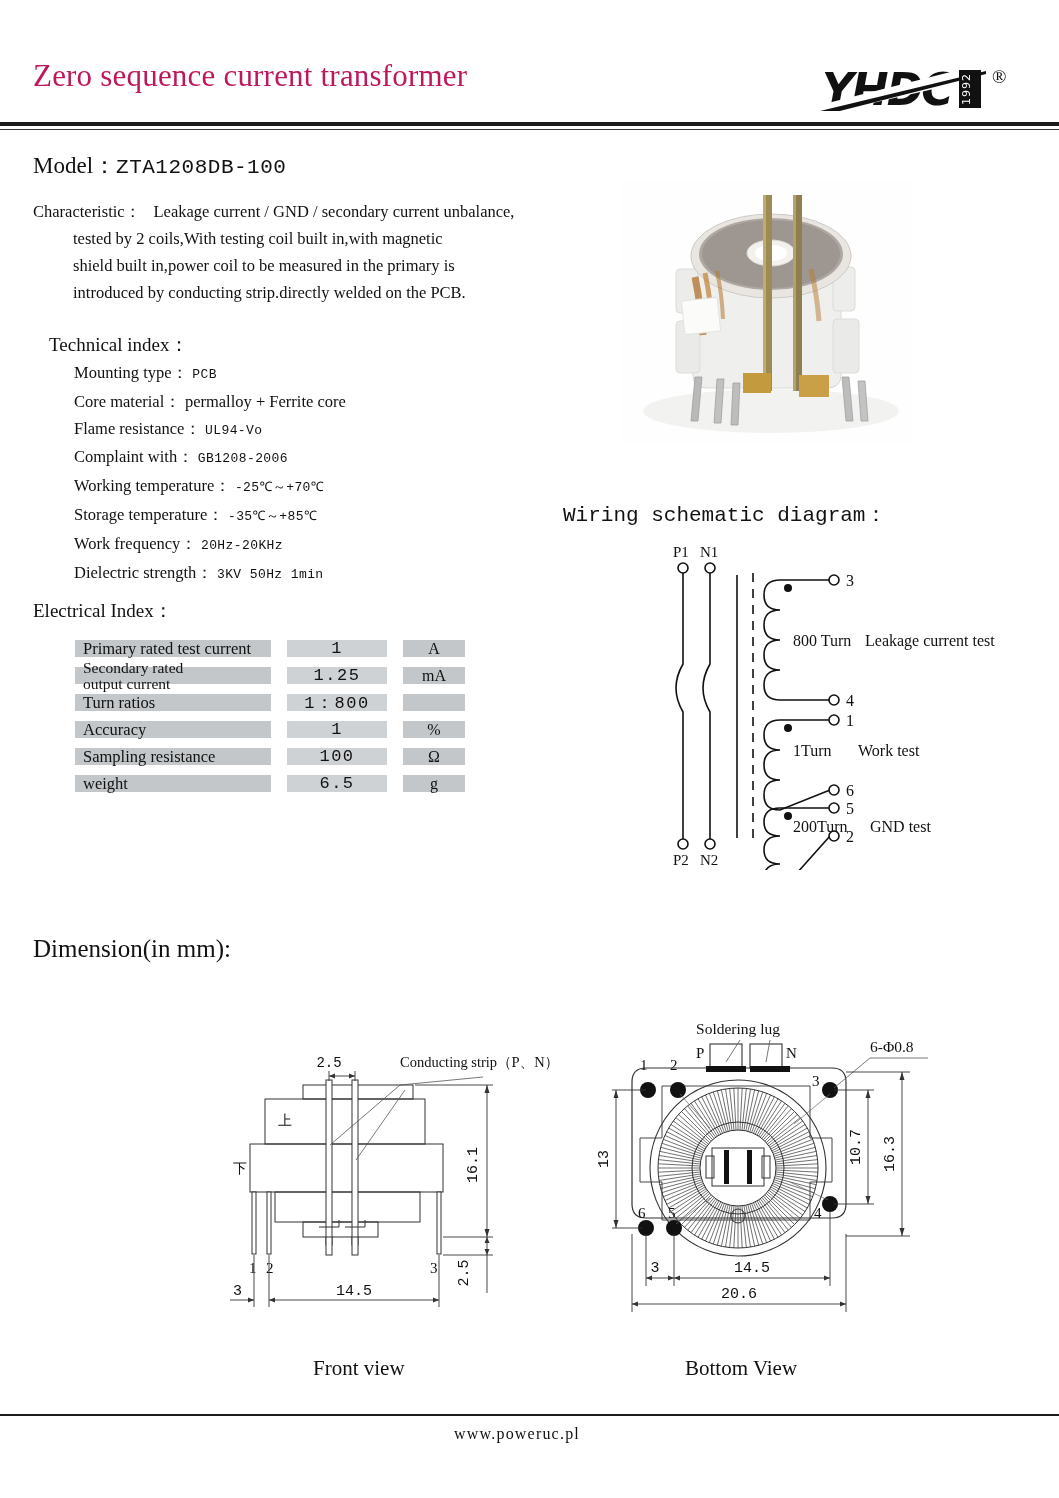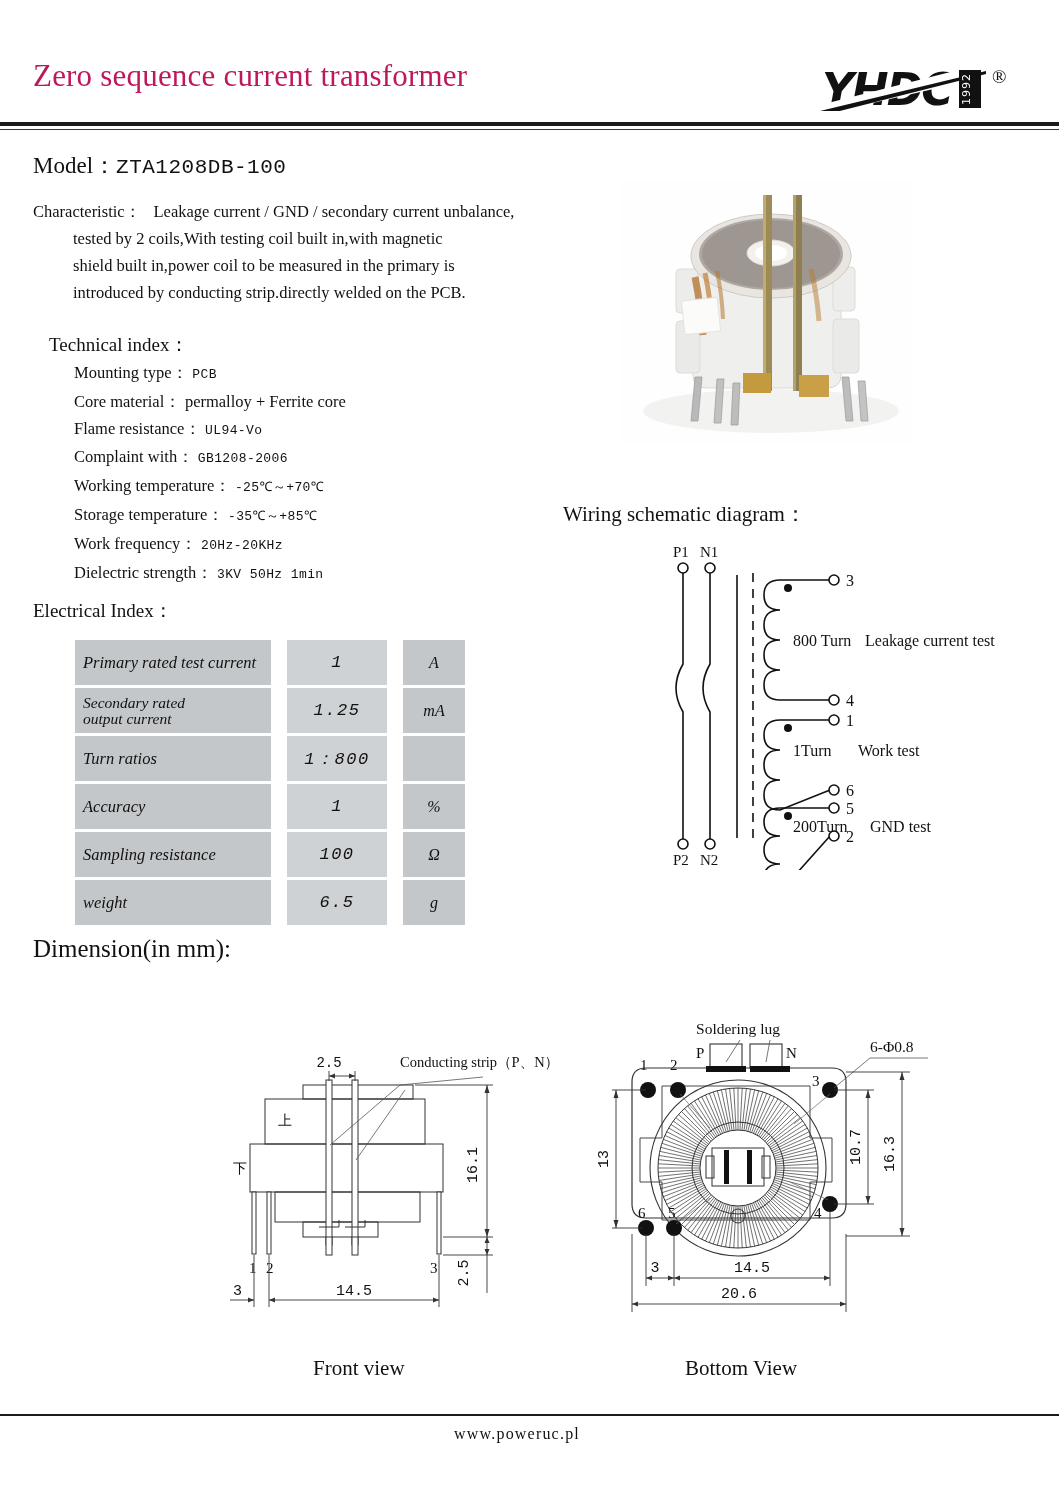--- a/index.html
+++ b/index.html
@@ -32,41 +32,41 @@
 
   
   .techhead{position:absolute;left:33px;top:332px;font-size:19px;margin-left:16px;}
   .techlist{position:absolute;left:74px;top:360px;font-size:16.5px;line-height:26.8px;}
   .techlist .row{white-space:nowrap;}
   .techlist .val{font-family:"Liberation Mono", monospace;font-size:13px;letter-spacing:.4px;}
 
   
   .elechead{position:absolute;left:33px;top:598px;font-size:19px;text-align:right;}
   .etable{position:absolute;left:75px;top:640px;}
-  .etrow{display:flex;margin-bottom:3px;height:45px;font-style:italic;}
+  .etrow{display:flex;margin-bottom:10px;height:17px;}
   .ec-label{
     width:196px;background:#c3c7c9;display:flex;align-items:center;
     padding-left:8px;box-sizing:border-box;font-size:16.5px;line-height:18px;
   }
   .ec-label.two{line-height:16px;font-size:15.5px;}
   .ec-val{
     width:100px;margin-left:16px;background:#ced2d4;display:flex;
     align-items:center;justify-content:center;
     font-family:"Liberation Mono", monospace;font-size:17px;letter-spacing:1.5px;
   }
   .ec-unit{
     width:62px;margin-left:16px;background:#c3c7c9;display:flex;
     align-items:center;justify-content:center;font-size:16px;
   }
 
   
   .photo{position:absolute;left:621px;top:181px;width:292px;height:262px;}
 
   
-  .wirehead{position:absolute;left:563px;top:500px;font-size:21px;}
+  .wirehead{position:absolute;left:563px;top:500px;font-size:21px;font-family:Liberation Mono, monospace;}
   .wirebox{position:absolute;left:600px;top:540px;width:430px;height:330px;}
 
   
   .dimhead{position:absolute;left:33px;top:935px;font-size:25px;}
   .frontbox{position:absolute;left:225px;top:1045px;width:360px;height:285px;}
   .bottombox{position:absolute;left:598px;top:1020px;width:360px;height:300px;}
   .viewcap{position:absolute;font-size:21px;}
   .cap-front{left:313px;top:1356px;}
   .cap-bottom{left:685px;top:1356px;}
 

